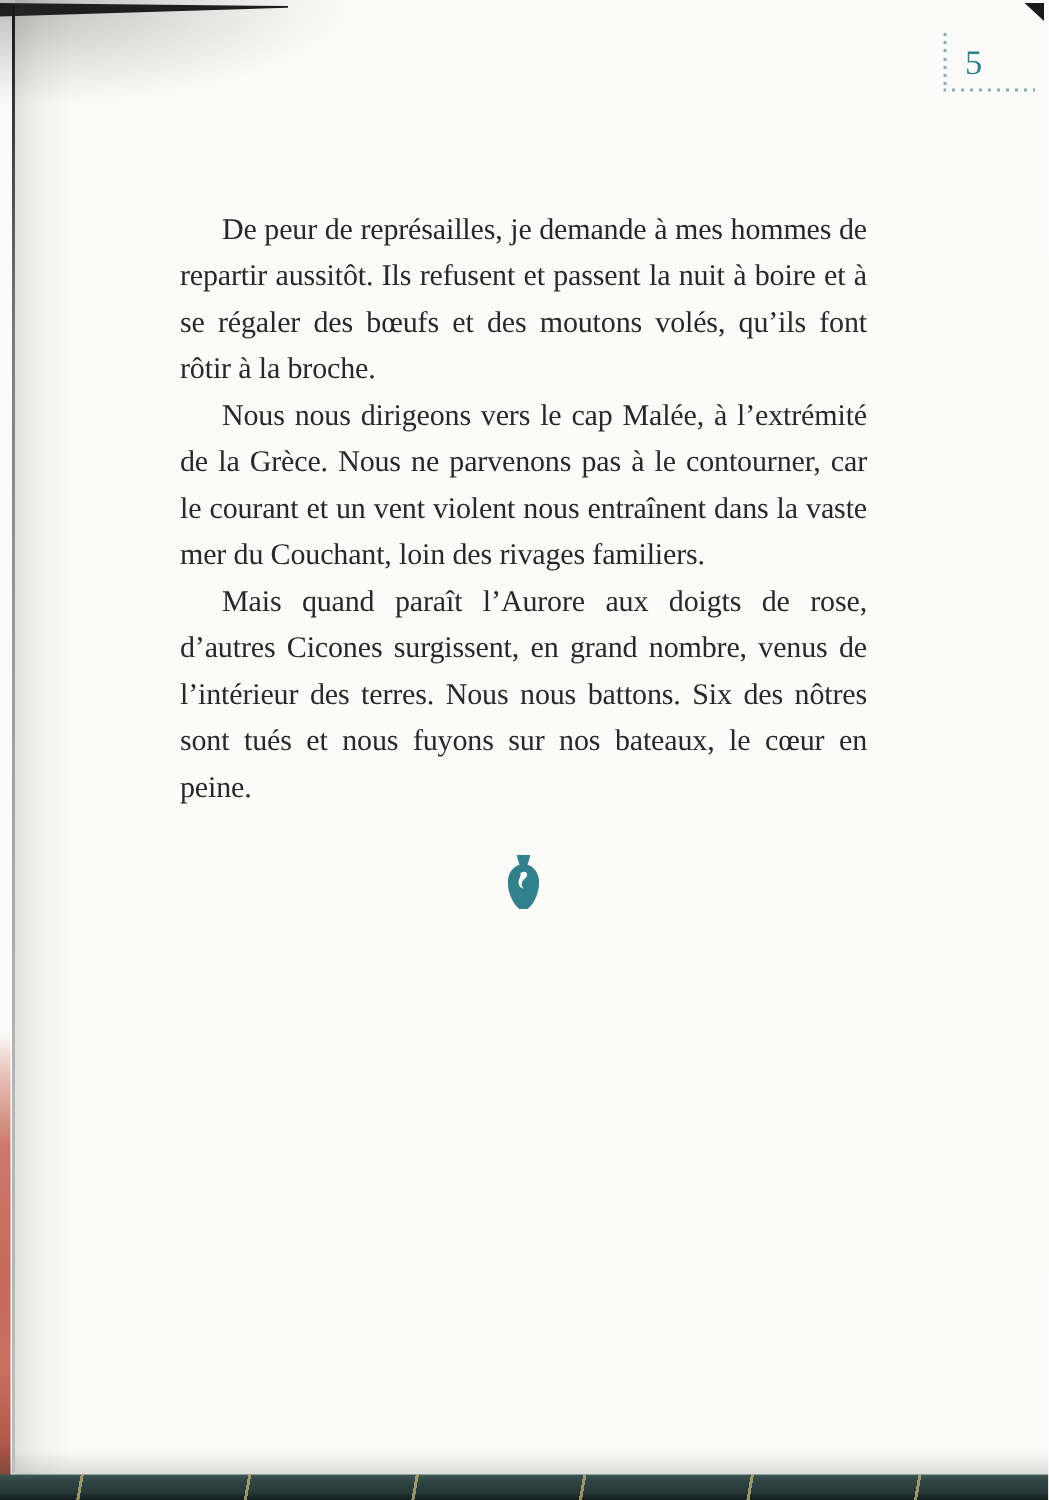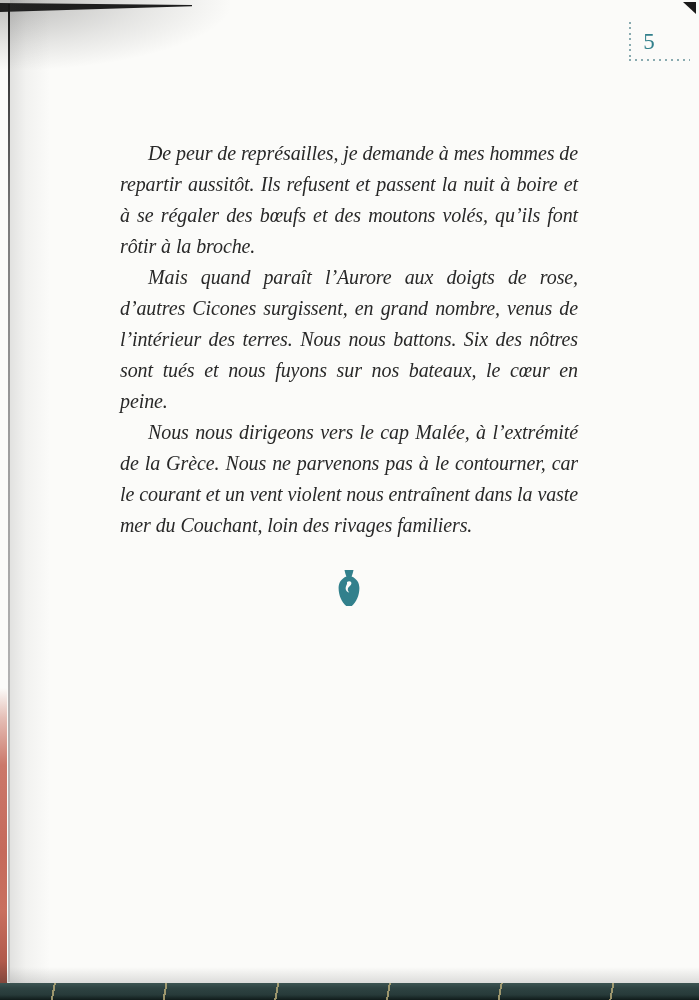--- a/index.html
+++ b/index.html
@@ -102,21 +102,20 @@
     width: 458px;
     font-size: 20px;
     line-height: 31px;
     letter-spacing: -0.1px;
     color: var(--text, #282828);
     text-align: justify;
   }
   .text-column p {
     margin: 0;
     text-indent: 28px;
-    font-style: italic;
   }
   .ornament {
     height: 40px;
     margin: 28px 0 35px 0;
     display: flex;
     align-items: center;
     justify-content: center;
     text-indent: 0;
   }
   .ornament svg { display: block; }
@@ -139,22 +138,22 @@
   <div class="page-bottom-shade"></div>
   <div class="bottom-band"></div>
   <div class="corner-mark"></div>
 
   <div class="dots-v"></div>
   <div class="dots-h"></div>
   <div class="pagenum">5</div>
 
   <div class="text-column">
     <p>De peur de représailles, je demande à mes hommes de repartir aussitôt. Ils refusent et passent la nuit à boire et à se régaler des bœufs et des moutons volés, qu’ils font rôtir à la broche.</p>
+    <p>Nous nous dirigeons vers le cap Malée, à l’extrémité de la Grèce. Nous ne parvenons pas à le contourner, car le courant et un vent violent nous entraînent dans la vaste mer du Couchant, loin des rivages familiers.</p>
     <p>Mais quand paraît l’Aurore aux doigts de rose, d’autres Cicones surgissent, en grand nombre, venus de l’intérieur des terres. Nous nous battons. Six des nôtres sont tués et nous fuyons sur nos bateaux, le cœur en peine.</p>
-    <p>Nous nous dirigeons vers le cap Malée, à l’extrémité de la Grèce. Nous ne parvenons pas à le contourner, car le courant et un vent violent nous entraînent dans la vaste mer du Couchant, loin des rivages familiers.</p>
 
     <div class="ornament">
       <span>
         <svg width="22" height="38" viewBox="0 0 22 38" aria-hidden="true">
           <path class="vase-fill" d="M6.5,0 L15.5,0
             C15,2.6 14.4,4.6 13.6,6.4
             C18.6,8.4 21.4,12.6 21.4,18
             C21.4,25.6 18,32.6 13.8,36
             L8.2,36
             C4,32.6 0.6,25.6 0.6,18

